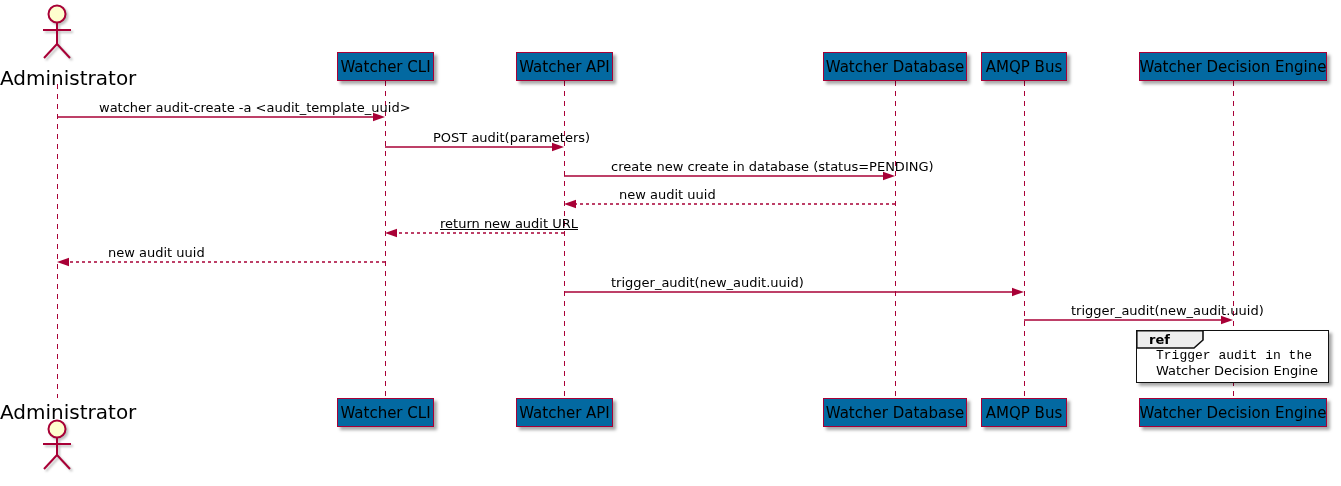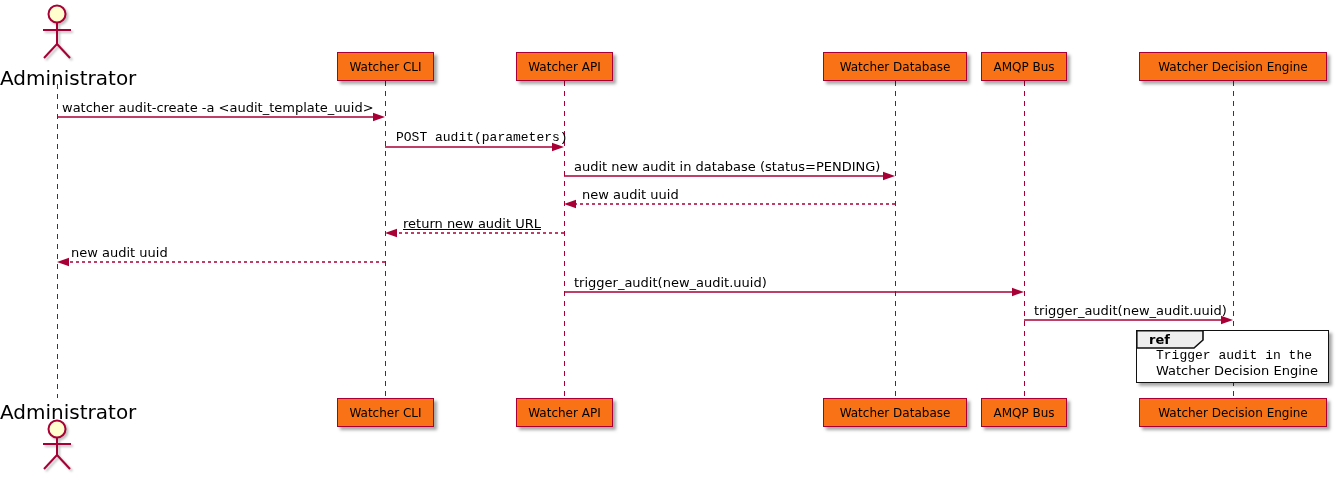--- a/index.html
+++ b/index.html
@@ -3,31 +3,31 @@
 <meta charset="utf-8">
 <style>
   html,body{margin:0;padding:0;background:#ffffff;}
   .canvas{
     position:relative;width:1341px;height:486px;background:#ffffff;overflow:hidden;
     font-family:"DejaVu Sans","Liberation Sans",sans-serif;color:#000;
   }
   .layer{position:absolute;left:0;top:0;}
   .pbox{
     position:absolute;height:29px;box-sizing:border-box;
-    background:#f97316;border:1.7px solid #A80036;
+    background:#0369a1;border:1.7px solid #A80036;
     box-shadow:3px 3px 3px rgba(0,0,0,0.35);
     display:flex;align-items:center;justify-content:center;
-    font-size:12px;white-space:nowrap;
+    font-size:15px;white-space:nowrap;
   }
   .actor-label{
     position:absolute;left:0;width:114px;text-align:center;
     font-size:20px;white-space:nowrap;
   }
   .msg-label{
-    position:absolute;font-size:13px;white-space:nowrap;height:16px;line-height:16px;
+    position:absolute;font-size:13px;white-space:nowrap;height:16px;line-height:16px;margin-left:37px;
   }
   .refbox{
     position:absolute;left:1136px;top:330px;width:193px;height:53px;box-sizing:border-box;
     background:#ffffff;border:1.7px solid #111111;
     box-shadow:3px 3px 3px rgba(0,0,0,0.35);
   }
   .ref-tab-svg{position:absolute;left:-1px;top:-1px;}
   .ref-keyword{
     position:absolute;left:12px;top:0px;font-size:13px;font-weight:bold;
     height:17px;line-height:17px;
@@ -97,22 +97,22 @@
 
   <div class="actor-label" style="top:66px;">Administrator</div>
 
   <div class="pbox" style="left:337px;top:52px;width:97px;">Watcher CLI</div>
   <div class="pbox" style="left:516px;top:52px;width:97px;">Watcher API</div>
   <div class="pbox" style="left:823px;top:52px;width:144px;">Watcher Database</div>
   <div class="pbox" style="left:981px;top:52px;width:86px;">AMQP Bus</div>
   <div class="pbox" style="left:1139px;top:52px;width:188px;">Watcher Decision Engine</div>
 
   <div class="msg-label" style="left:62px;top:100px;">watcher audit-create -a &lt;audit_template_uuid&gt;</div>
-  <div class="msg-label" style="left:396px;top:130px;font-family:Liberation Mono, monospace;">POST audit(parameters)</div>
-  <div class="msg-label" style="left:574px;top:159px;">audit new audit in database (status=PENDING)</div>
+  <div class="msg-label" style="left:396px;top:130px;">POST audit(parameters)</div>
+  <div class="msg-label" style="left:574px;top:159px;">create new create in database (status=PENDING)</div>
   <div class="msg-label" style="left:582px;top:187px;">new audit uuid</div>
   <div class="msg-label" style="left:403px;top:216px;text-decoration:underline;">return new audit URL</div>
   <div class="msg-label" style="left:71px;top:245px;">new audit uuid</div>
   <div class="msg-label" style="left:574px;top:275px;">trigger_audit(new_audit.uuid)</div>
   <div class="msg-label" style="left:1034px;top:303px;">trigger_audit(new_audit.uuid)</div>
 
   <div class="refbox">
     <svg class="ref-tab-svg" width="80" height="22">
       <polygon points="0.8,0.8 67,0.8 67,10 58,18 0.8,18" fill="#EEEEEE" stroke="#111111" stroke-width="1.6"></polygon>
     </svg>

